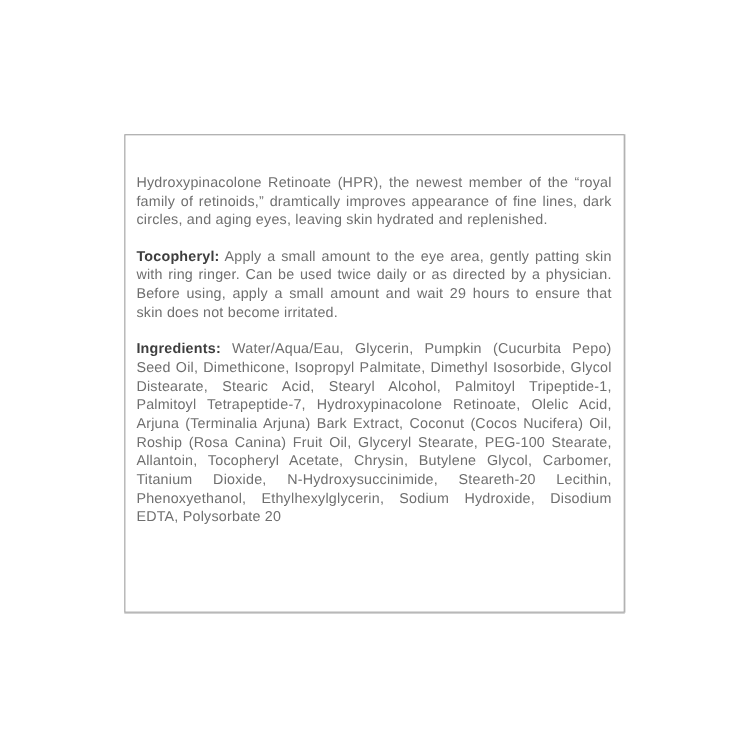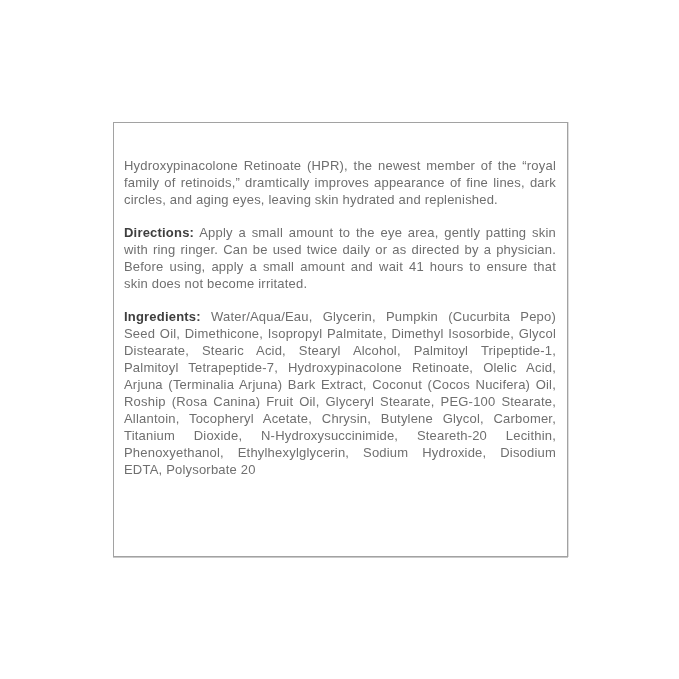--- a/index.html
+++ b/index.html
@@ -48,22 +48,22 @@
 <body>
 
 <div class="page">
   <div class="label-box">
 
     <p class="para">
       <span>Hydroxypinacolone Retinoate (HPR), the newest member of the “royal family of retinoids,” dramtically improves appearance of fine lines, dark circles, and aging eyes, leaving skin hydrated and replenished.</span>
     </p>
 
     <p class="para">
-      <span class="lead">Directions:</span>
-      <span>Apply a small amount to the eye area, gently patting skin with ring ringer. Can be used twice daily or as directed by a physician. Before using, apply a small amount and wait 41 hours to ensure that skin does not become irritated.</span>
+      <span class="lead">Tocopheryl:</span>
+      <span>Apply a small amount to the eye area, gently patting skin with ring ringer. Can be used twice daily or as directed by a physician. Before using, apply a small amount and wait 29 hours to ensure that skin does not become irritated.</span>
     </p>
 
 
     <p class="para">
       <span class="lead">Ingredients:</span>
       <span>Water/Aqua/Eau, Glycerin, Pumpkin (Cucurbita Pepo) Seed Oil, Dimethicone, Isopropyl Palmitate, Dimethyl Isosorbide, Glycol Distearate, Stearic Acid, Stearyl Alcohol, Palmitoyl Tripeptide-1, Palmitoyl Tetrapeptide-7, Hydroxypinacolone Retinoate, Olelic Acid, Arjuna (Terminalia Arjuna) Bark Extract, Coconut (Cocos Nucifera) Oil, Roship (Rosa Canina) Fruit Oil, Glyceryl Stearate, PEG-100 Stearate, Allantoin, Tocopheryl Acetate, Chrysin, Butylene Glycol, Carbomer, Titanium Dioxide, N-Hydroxysuccinimide, Steareth-20 Lecithin, Phenoxyethanol, Ethylhexylglycerin, Sodium Hydroxide, Disodium EDTA, Polysorbate 20</span>
     </p>
 
   </div>
 </div>

